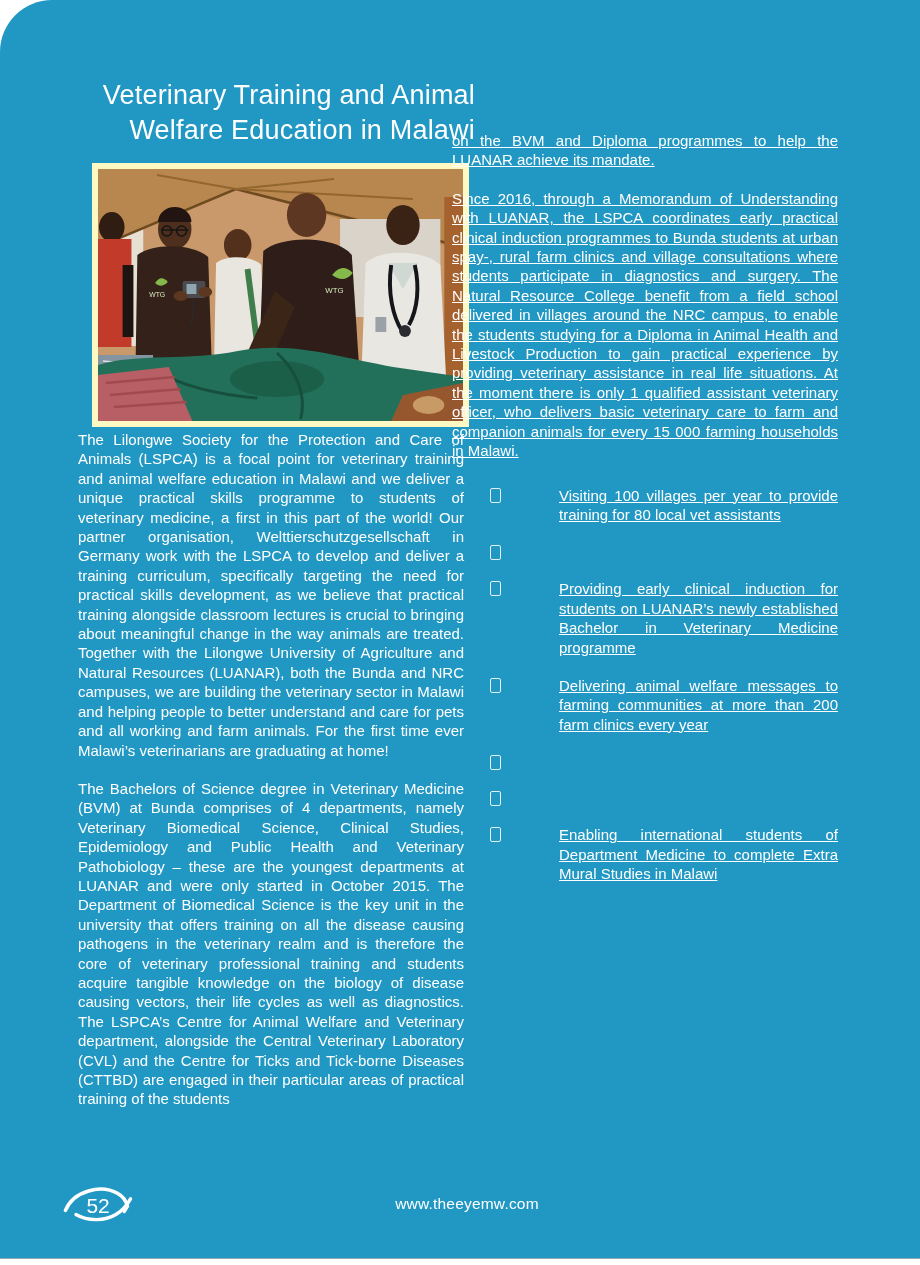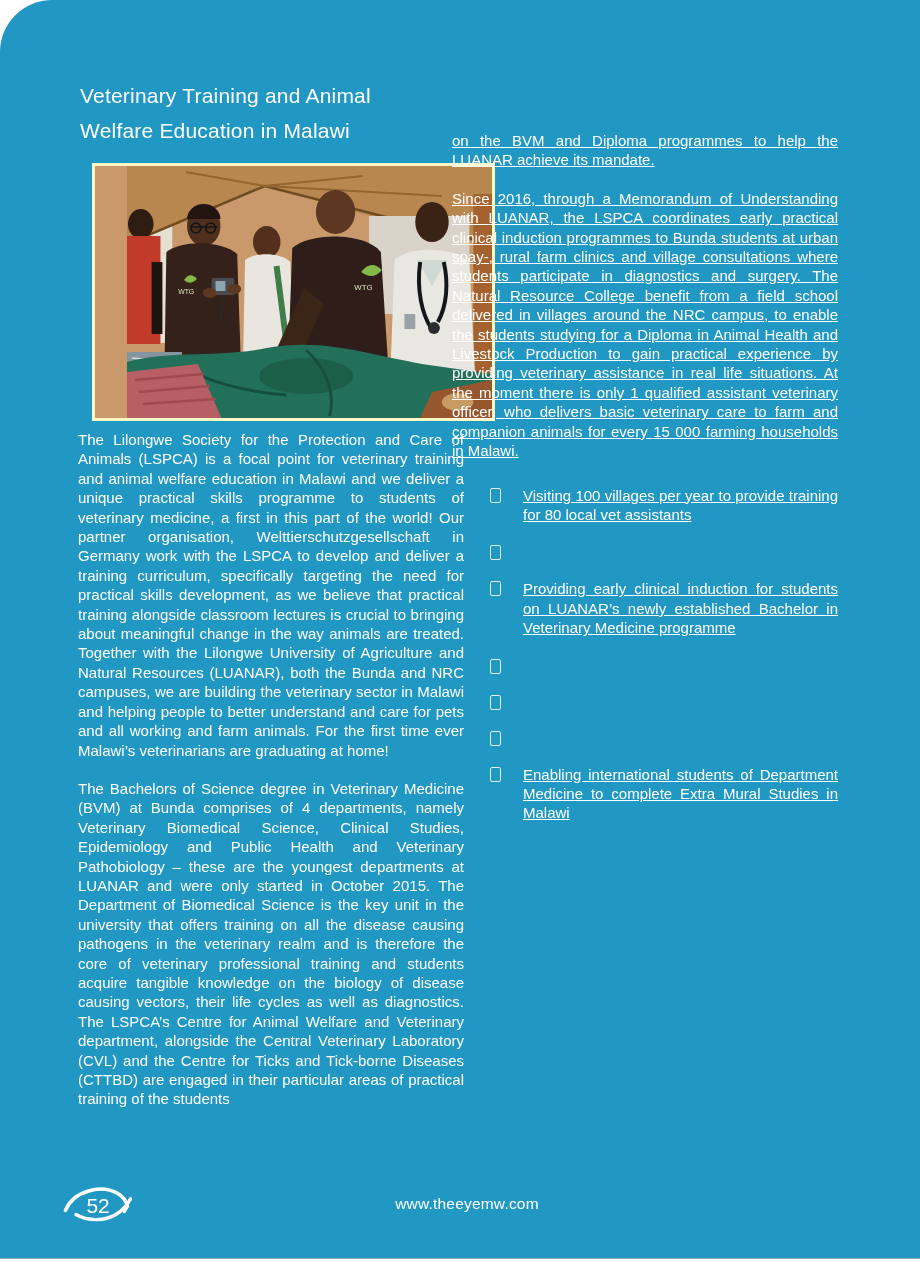--- a/index.html
+++ b/index.html
@@ -6,38 +6,38 @@
   body{
     width:920px;height:1265px;position:relative;background:#ffffff;
     font-family:"Liberation Sans", sans-serif;overflow:hidden;
   }
   .page{
     position:absolute;left:0;top:0;width:920px;height:1258px;
     background:#2198c4;border-top-left-radius:52px;
     border-bottom:1px solid #8fa8b2;
   }
   .title{
-    position:absolute;left:80px;top:78px;width:405px;
-    color:#ffffff;font-size:21px;line-height:35px;font-weight:400;
-    text-align:left;letter-spacing:0.2px;
+    position:absolute;left:70px;top:78px;width:405px;
+    color:#ffffff;font-size:27px;line-height:35px;font-weight:400;
+    text-align:right;letter-spacing:0.2px;
   }
   .photo-frame{
     position:absolute;left:92px;top:163px;width:365px;height:252px;
-    border:3px solid #fef9c3;background:#c9996b;padding-left:32px;
+    border:6px solid #fef9c3;background:#c9996b;
   }
   .photo-frame svg{display:block;}
   .col{
     position:absolute;width:386px;color:#ffffff;
     font-size:15px;line-height:19.4px;text-align:justify;
   }
   .col-left{left:78px;top:430px;}
   .col-right{left:452px;top:131px;text-decoration:underline;}
   .col p{margin:0 0 19px 0;}
   ul.bullets{list-style:none;margin:25px 0 0 0;padding:0;}
-  ul.bullets li{display:flex;margin-bottom:19px;padding-left:38px;}
+  ul.bullets li{display:flex;margin-bottom:19px;padding-left:38px;gap:36px;}
   .bullet-box{
     flex:0 0 auto;width:9px;height:13px;margin:2px 22px 0 0;
     border:1.5px solid #e3f2f8;border-radius:2px;
   }
   .bullet-text{flex:1;text-align:justify;}
   .footer-logo{position:absolute;left:60px;top:1182px;width:76px;height:42px;}
   .website{
     position:absolute;left:0;top:1195px;width:920px;text-align:center;
     color:#ffffff;font-size:15.5px;letter-spacing:0.2px;margin-left:7px;
   }
@@ -156,20 +156,21 @@
       </li>
       <li>
         <span class="bullet-box"></span>
       </li>
       <li>
         <span class="bullet-box"></span>
         <span class="bullet-text">Providing early clinical induction for students on LUANAR’s newly established Bachelor in Veterinary Medicine programme</span>
       </li>
       <li>
         <span class="bullet-box"></span>
+        <span class="bullet-text">Delivering animal welfare messages to farming communities at more than 200 farm clinics every year</span>
       </li>
       <li>
         <span class="bullet-box"></span>
       </li>
       <li>
         <span class="bullet-box"></span>
       </li>
       <li>
         <span class="bullet-box"></span>
         <span class="bullet-text">Enabling international students of Department Medicine to complete Extra Mural Studies in Malawi</span>

